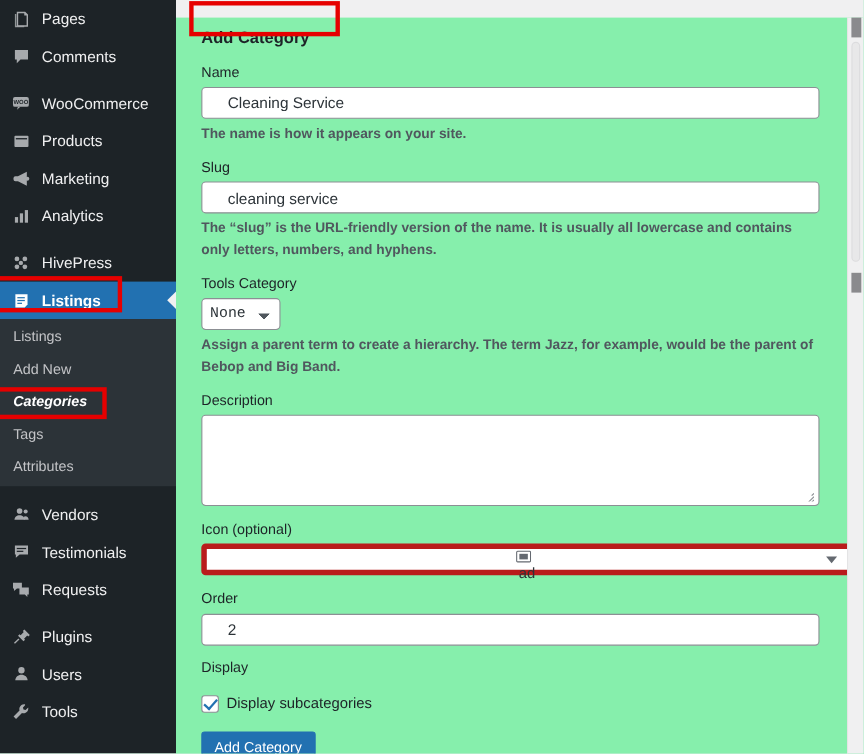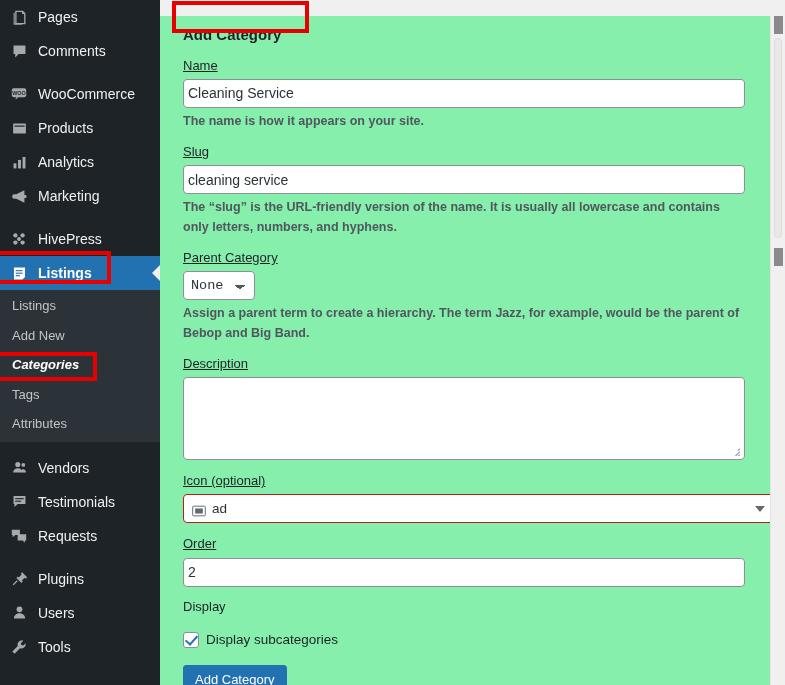--- a/index.html
+++ b/index.html
@@ -81,27 +81,26 @@
     margin: 9px 0 0 3px;
     line-height: 1.3;
   }
   .field { margin-top: 12px; }
   .field-label {
     display: block;
     font-size: 13px;
     color: #1d2327;
     margin: 0 0 4px 3px;
     line-height: 1.4;
-    text-decoration: underline;
   }
   .text-input {
     display: block;
     width: 562px;
     height: 29px;
-    padding: 0 4px;
+    padding: 0 23px;
     font-size: 14px;
     font-family: "Liberation Sans", sans-serif;
     color: #2c3338;
     background: #fff;
     border: 1px solid #8c8f94;
     border-radius: 4px;
     outline: none;
     margin-left: 3px;
   }
   .help-text {
@@ -167,25 +166,26 @@
   .resize-grip i.g1 { bottom: 1px; width: 11px; }
   .resize-grip i.g2 { bottom: 4px; width: 7px; }
   .resize-grip i.g3 { bottom: 7px; width: 3px; }
 
   .icon-select {
     position: relative;
     width: 592px;
     height: 29px;
     margin-left: 3px;
     background: #fff;
-    border: 1px solid #b91c1c;
+    border: 5px solid #b91c1c;
     border-radius: 4px;
     display: flex;
     align-items: center;
     padding: 0 8px;
+    flex-direction: column;
   }
   .icon-select .glyph {
     width: 14px; height: 12px;
     margin-right: 6px;
     flex: 0 0 14px;
     color: #646970;
   }
   .icon-select .val {
     font-size: 13.5px;
     color: #2c3338;
@@ -317,36 +317,36 @@
         <span class="mi-icon">
           <svg width="17" height="17" viewBox="0 0 20 20" fill="currentColor">
               <rect x="2.5" y="4" width="15" height="12" rx="1"></rect>
               <rect x="4" y="6.5" width="12" height="1.4" fill="#1d2327"></rect>
             </svg>
         </span>
         <span>Products</span>
       </div>
       <div class="menu-item">
         <span class="mi-icon">
+          <svg width="18" height="18" viewBox="0 0 20 20" fill="currentColor">
+              <path d="M16 3.5L7 8H4.5a2 2 0 00-2 2v1a2 2 0 002 2H7l9 4.5v-14z"></path>
+              <circle cx="16.5" cy="10.5" r="2"></circle>
+            </svg>
+        </span>
+        <span>Marketing</span>
+      </div>
+      <div class="menu-item">
+        <span class="mi-icon">
           <svg width="17" height="17" viewBox="0 0 20 20" fill="currentColor">
               <rect x="3" y="11" width="3.4" height="6"></rect>
               <rect x="8.3" y="7" width="3.4" height="10"></rect>
               <rect x="13.6" y="3.5" width="3.4" height="13.5"></rect>
             </svg>
         </span>
         <span>Analytics</span>
-      </div>
-      <div class="menu-item">
-        <span class="mi-icon">
-          <svg width="18" height="18" viewBox="0 0 20 20" fill="currentColor">
-              <path d="M16 3.5L7 8H4.5a2 2 0 00-2 2v1a2 2 0 002 2H7l9 4.5v-14z"></path>
-              <circle cx="16.5" cy="10.5" r="2"></circle>
-            </svg>
-        </span>
-        <span>Marketing</span>
       </div>
     </div>
 
     <div class="menu-sep"></div>
 
     <div>
       <div class="menu-item">
         <span class="mi-icon">
           <svg width="18" height="18" viewBox="0 0 20 20" fill="currentColor">
               <circle cx="6" cy="6" r="2.4"></circle>
@@ -472,21 +472,21 @@
 
       
       <div class="field">
         <label class="field-label">Slug</label>
         <input class="text-input" type="text" value="cleaning service" style="">
         <p class="help-text">The “slug” is the URL-friendly version of the name. It is usually all lowercase and contains only letters, numbers, and hyphens.</p>
       </div>
 
       
       <div class="field">
-        <label class="field-label">Parent Category</label>
+        <label class="field-label">Tools Category</label>
         <select class="parent-select">
           <option>None</option>
         </select>
         <p class="help-text">Assign a parent term to create a hierarchy. The term Jazz, for example, would be the parent of Bebop and Big Band.</p>
       </div>
 
       
       <div class="field">
         <label class="field-label">Description</label>
         <div class="textarea-holder">

